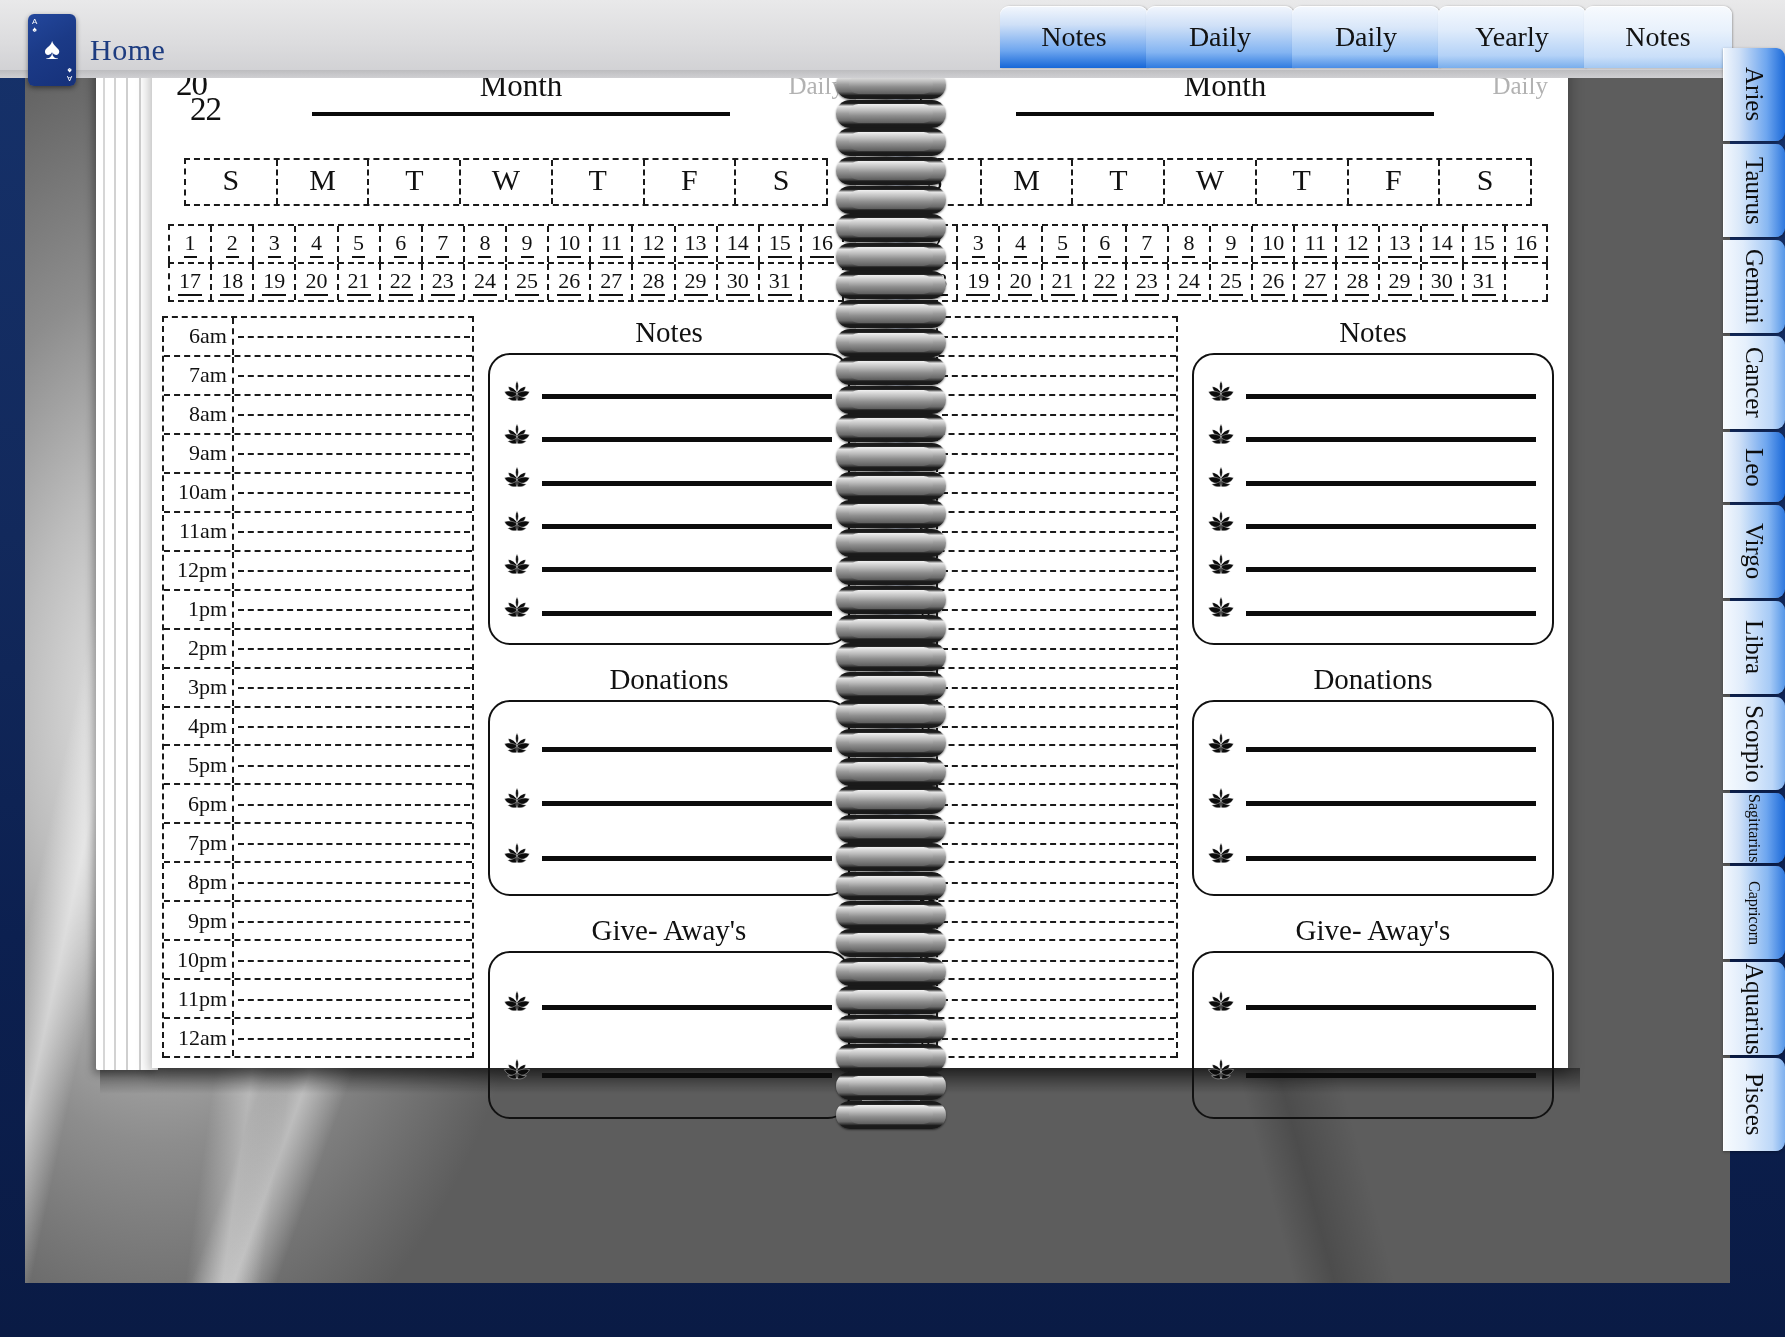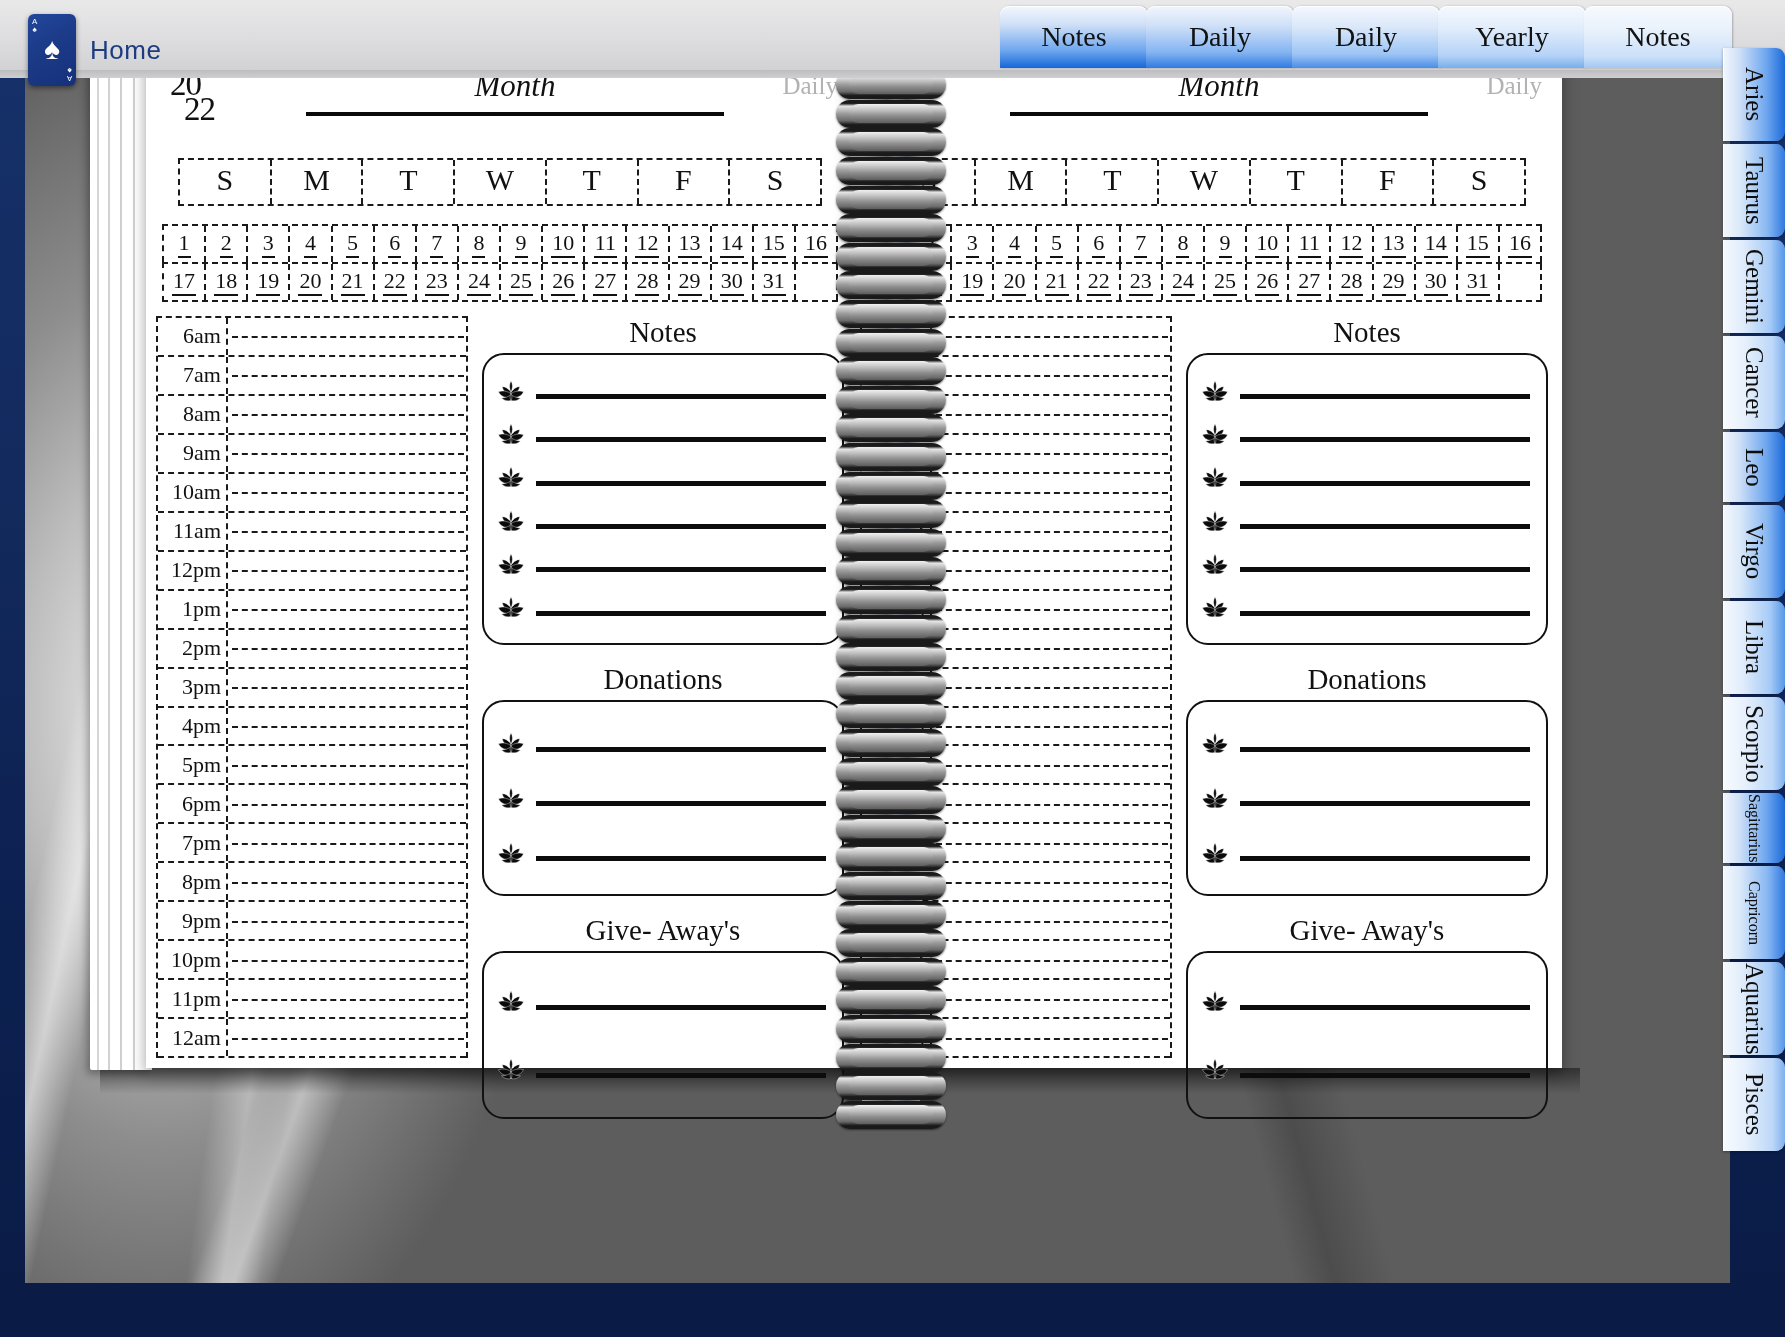--- a/index.html
+++ b/index.html
@@ -67,22 +67,22 @@
     position: absolute; font-size: 8px; color: #fff; line-height: 1; text-align:center;
   }
   .card-icon .corner.tl { left: 4px; top: 4px; }
   .card-icon .corner.br { right: 4px; bottom: 4px; transform: rotate(180deg); }
   .card-icon .pip-big {
     position: absolute; left: 0; right: 0; top: 50%;
     transform: translateY(-52%);
     text-align: center; color: #fff; font-size: 30px; line-height: 1;
   }
   #home-label {
-    font-family: Liberation Sans, sans-serif;
-    font-size: 26px; color: #1d3c80; letter-spacing: .5px;
+    font-family: Liberation Serif, serif;
+    font-size: 30px; color: #1d3c80; letter-spacing: .5px;
   }
 
   
   #top-tabs {
     position: absolute; left: 1000px; top: 6px;
     display: flex; align-items: flex-start; z-index: 44;
   }
   .top-tab {
     height: 62px; min-width: 148px; padding: 0 18px;
     display: flex; align-items: center; justify-content: center;
@@ -117,21 +117,21 @@
     color: #0d0d0d;
     white-space: nowrap;
   }
   .z-shade-1 { background: linear-gradient(90deg,#f2f7fd 0%,#cfe0f7 26%,#6ea6ef 70%,#1c6ad9 100%); }
   .z-shade-2 { background: linear-gradient(90deg,#f4f8fd 0%,#d9e8f9 28%,#87b7f2 72%,#3079df 100%); }
   .z-shade-3 { background: linear-gradient(90deg,#f5f9fe 0%,#e0ecfb 32%,#a6caf6 76%,#5697e8 100%); }
   .z-shade-4 { background: linear-gradient(90deg,#f7fbfe 0%,#e6f0fc 36%,#bcd7f8 80%,#7fb0ee 100%); }
 
   
   #book {
-    position: absolute; left: 90px; top: 48px;
+    position: absolute; left: 96px; top: 48px;
     width: 1520px; height: 1030px;
     z-index: 30;
   }
 
   
   .edge-stack {
     position: absolute; top: 12px; left: 0;
     width: 62px; height: 1010px;
     background:
       linear-gradient(90deg,#ffffff 0 7px,#d6d6d6 7px 9px,
@@ -158,21 +158,21 @@
   .page-head { position: relative; height: 86px; }
   .year {
     position: absolute; left: 14px; top: 8px;
     font-family: "Liberation Serif", serif; color:#111;
   }
   .year .y1 { font-size: 33px; letter-spacing: -1px; }
   .year .y2 { font-size: 33px; display:block; margin-left: 14px; margin-top: -12px; letter-spacing:-1px;}
   .month-wrap {
     position: absolute; left: 150px; right: 120px; top: 10px; text-align: center;
   }
-  .month-label { font-family: "Liberation Serif", serif; font-size: 31px; color: #111; font-style: italic; }
+  .month-label { font-family: "Liberation Serif", serif; font-size: 31px; color: #111; }
   .month-rule { height: 4px; background: #0a0a0a; margin-top: 8px; }
   .daily-tag {
     position: absolute; right: 6px; top: 14px;
     font-family: "Liberation Serif", serif; font-size: 25px; color: #b2b2b2;
   }
 
   
   .dow-row {
     display: flex; margin: 14px 22px 0 22px;
     border: 2px dashed #1a1a1a; border-right: none;

